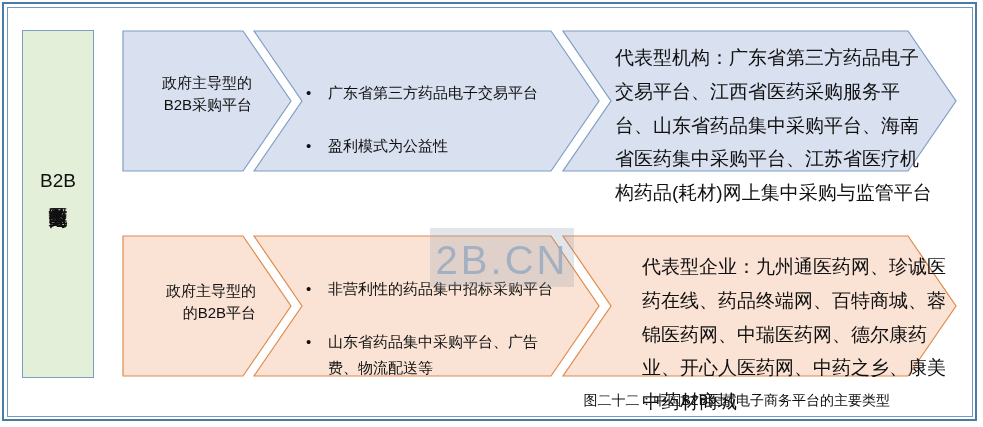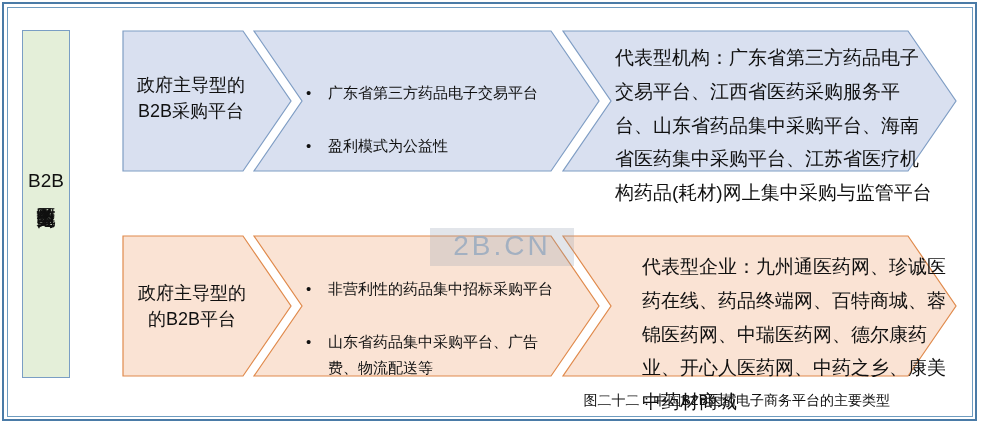--- a/index.html
+++ b/index.html
@@ -35,21 +35,21 @@
     height: 410px;
     border: 1px solid #6f9cc0;
     box-sizing: border-box;
   }
 
   
   .vlabel-box {
     position: absolute;
     left: 22px;
     top: 30px;
-    width: 48px;
+    width: 72px;
     height: 348px;
     background: #e4efd9;
     border: 1px solid #7a9ec4;
     box-sizing: border-box;
     display: flex;
     align-items: center;
     justify-content: center;
   }
   .vlabel-inner {
     display: flex;
@@ -83,23 +83,23 @@
     pointer-events: none;
   }
 
   
   .txt {
     position: absolute;
     color: #101010;
     white-space: pre-line;
   }
   .chev-title {
-    font-size: 18px;
+    font-size: 15px;
     line-height: 1.45;
-    text-align: center;
+    text-align: right;
   }
   .bullet-list {
     font-size: 15px;
     line-height: 1.75;
   }
   .bullet-row {
     display: flex;
     align-items: flex-start;
   }
   .bullet-dot {
@@ -155,25 +155,25 @@
     color: #8ba4cc;
     opacity: 0.85;
     letter-spacing: 2px;
   }
   .wm-sub {
     position: absolute;
     left: 430px;
     top: 228px;
     width: 144px;
     text-align: center;
-    font-size: 28px;
+    font-size: 40px;
     letter-spacing: 3px;
     color: #9aabbf;
     background: rgba(150,160,175,0.30);
-    padding: 2px 0 4px 0;
+    padding: 10px 0 4px 0;
     opacity: 0.9;
     pointer-events: none;
   }
 
   
   .caption {
     position: absolute;
     left: 0;
     top: 392px;
     width: 890px;

